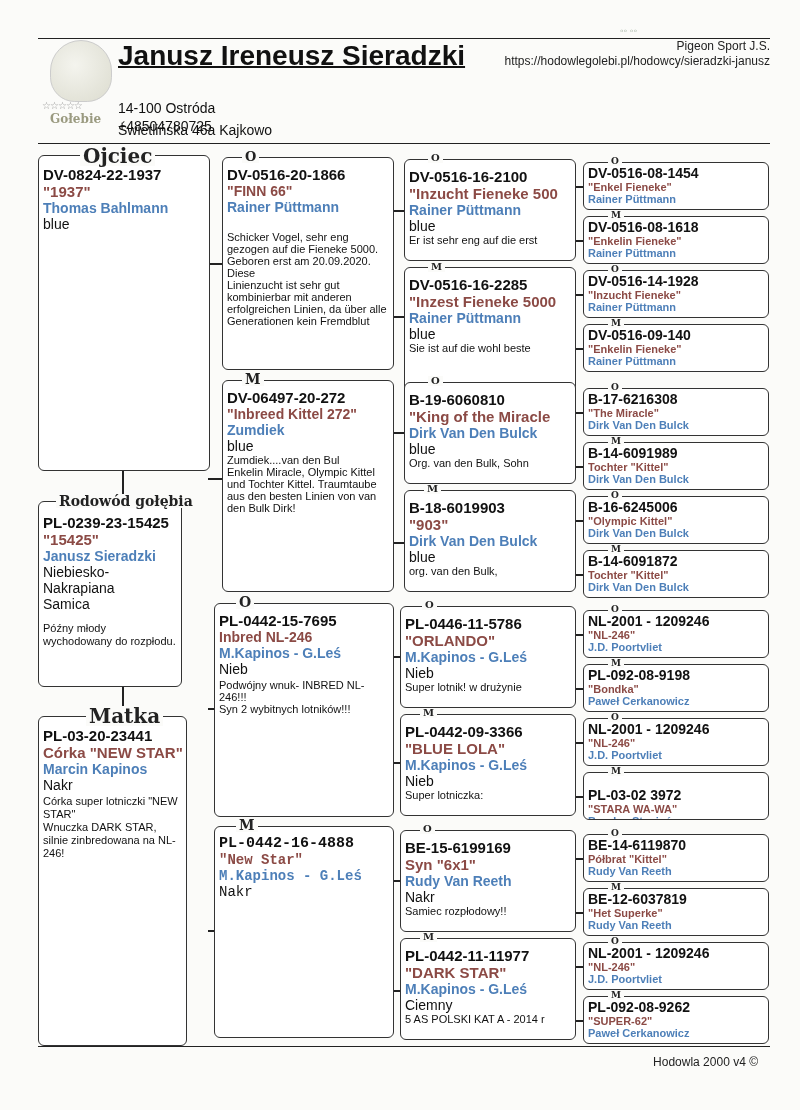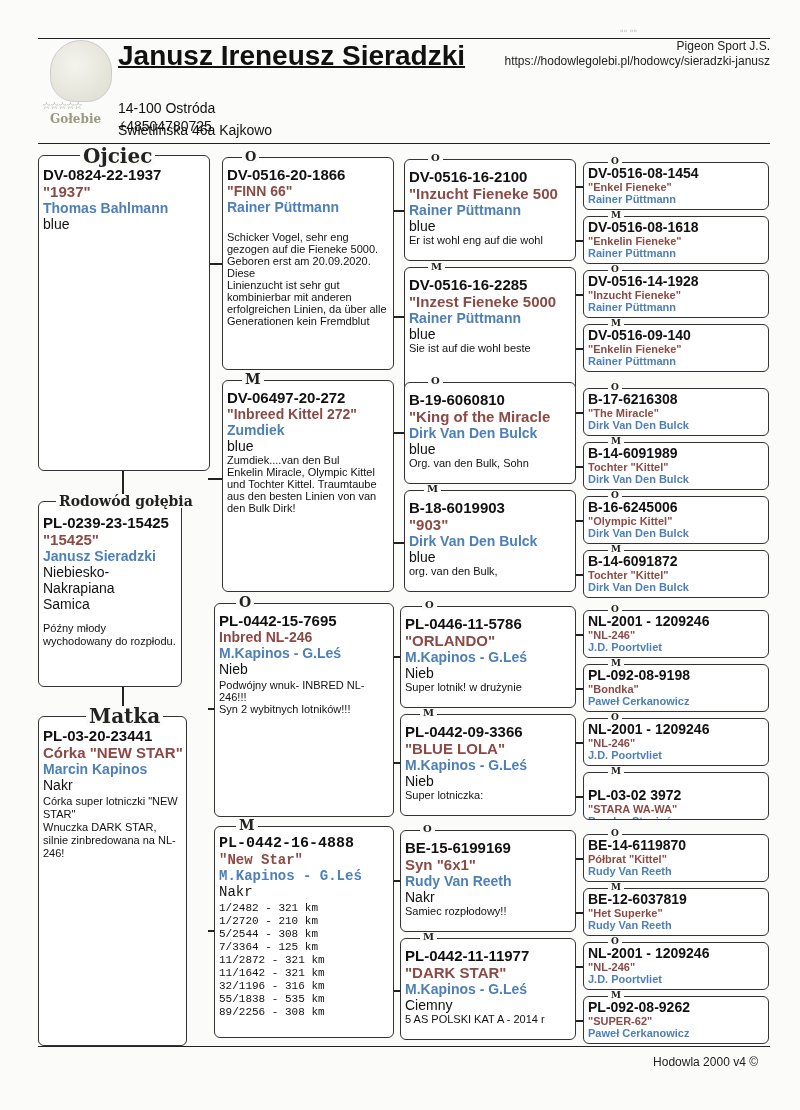--- a/index.html
+++ b/index.html
@@ -121,38 +121,29 @@
   <div class="notes" style="white-space:pre-line;margin-top:2px;">Podwójny wnuk- INBRED NL-246!!!
 Syn 2 wybitnych lotników!!!</div>
 </div>
 <div class="legend" style="left:236px;top:595px;font-size:14px;">O</div>
 
 <div class="box g2" style="left:214px;top:826px;width:180px;height:212px;padding-top:8px;font-family:Liberation Mono, monospace;">
   <div class="ring">PL-0442-16-4888</div>
   <div class="name">"New Star"</div>
   <div class="breeder">M.Kapinos - G.Leś</div>
   <div class="color">Nakr</div>
-  <div class="notes" style="white-space:pre-line;margin-top:2px;line-height:13px;">1/2482 - 321 km
-1/2720 - 210 km
-5/2544 - 308 km
-7/3364 - 125 km
-11/2872 - 321 km
-11/1642 - 321 km
-32/1196 - 316 km
-55/1838 - 535 km
-89/2256 - 308 km</div>
 </div>
 <div class="legend" style="left:236px;top:818px;font-size:14px;">M</div>
 
 <div class="box g3" style="left:404px;top:159px;width:172px;height:102px;padding-top:8px;">
   <div class="ring">DV-0516-16-2100</div>
   <div class="name">"Inzucht Fieneke 500</div>
   <div class="breeder">Rainer Püttmann</div>
   <div class="color">blue</div>
-  <div class="notes">Er ist wohl eng auf die wohl</div>
+  <div class="notes">Er ist sehr eng auf die erst</div>
 </div>
 <div class="legend" style="left:428px;top:153px;font-size:10px;">O</div>
 
 <div class="box g3" style="left:404px;top:267px;width:172px;height:126px;padding-top:8px;">
   <div class="ring">DV-0516-16-2285</div>
   <div class="name">"Inzest Fieneke 5000</div>
   <div class="breeder">Rainer Püttmann</div>
   <div class="color">blue</div>
   <div class="notes">Sie ist auf die wohl beste</div>
 </div>

